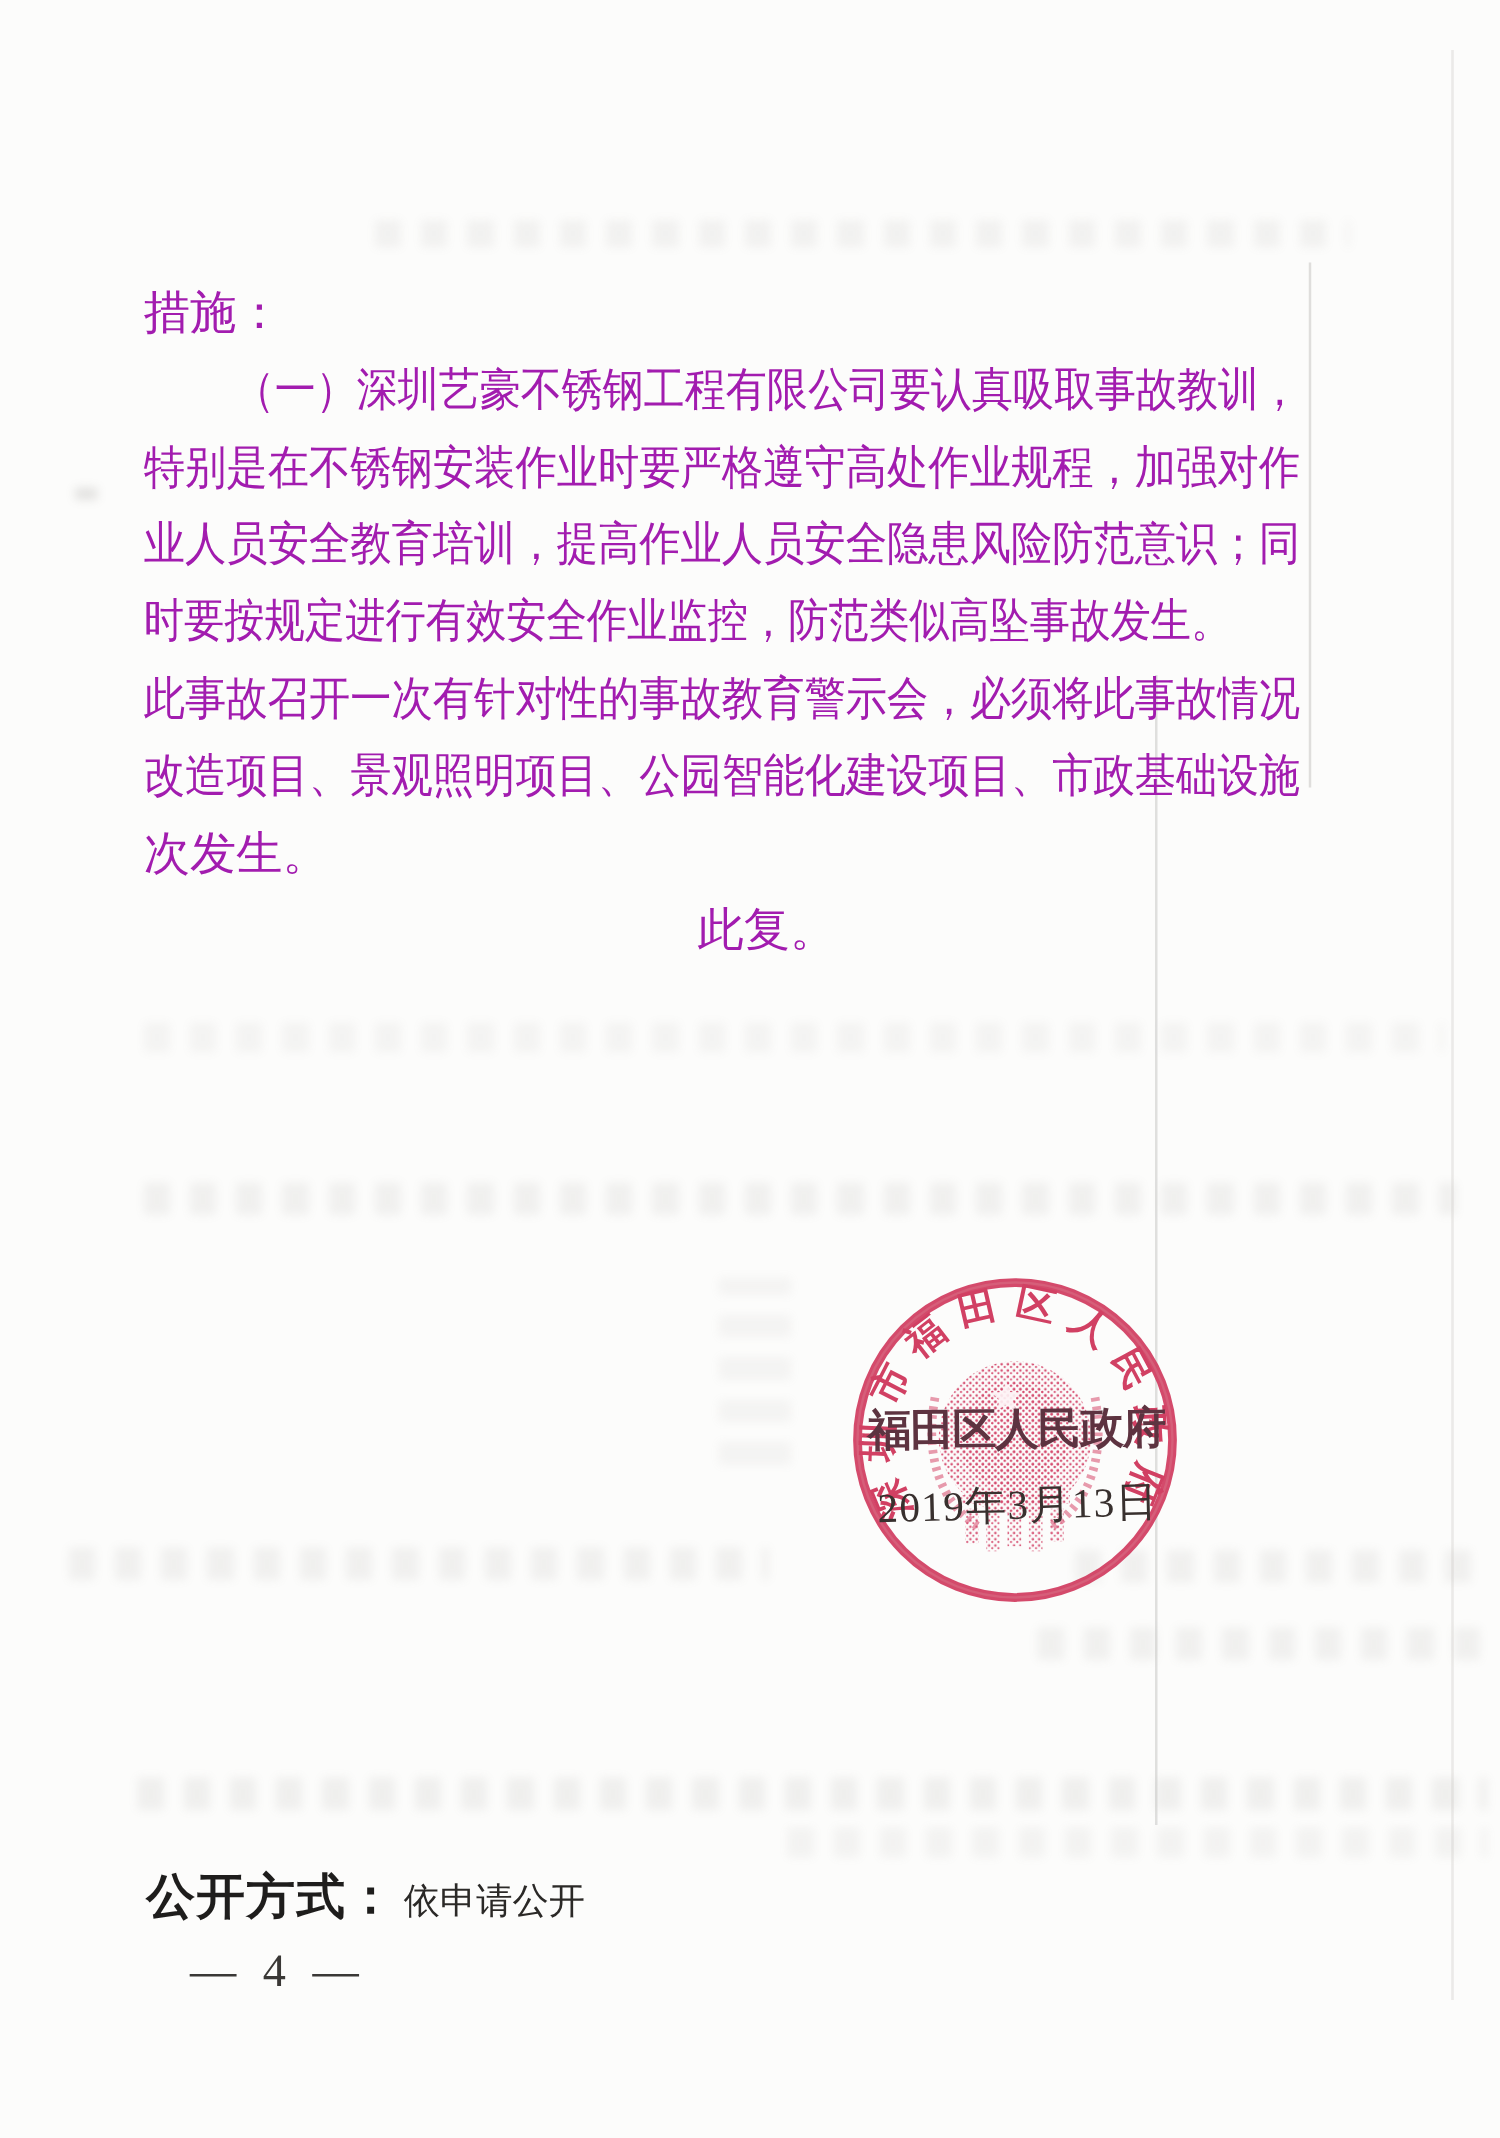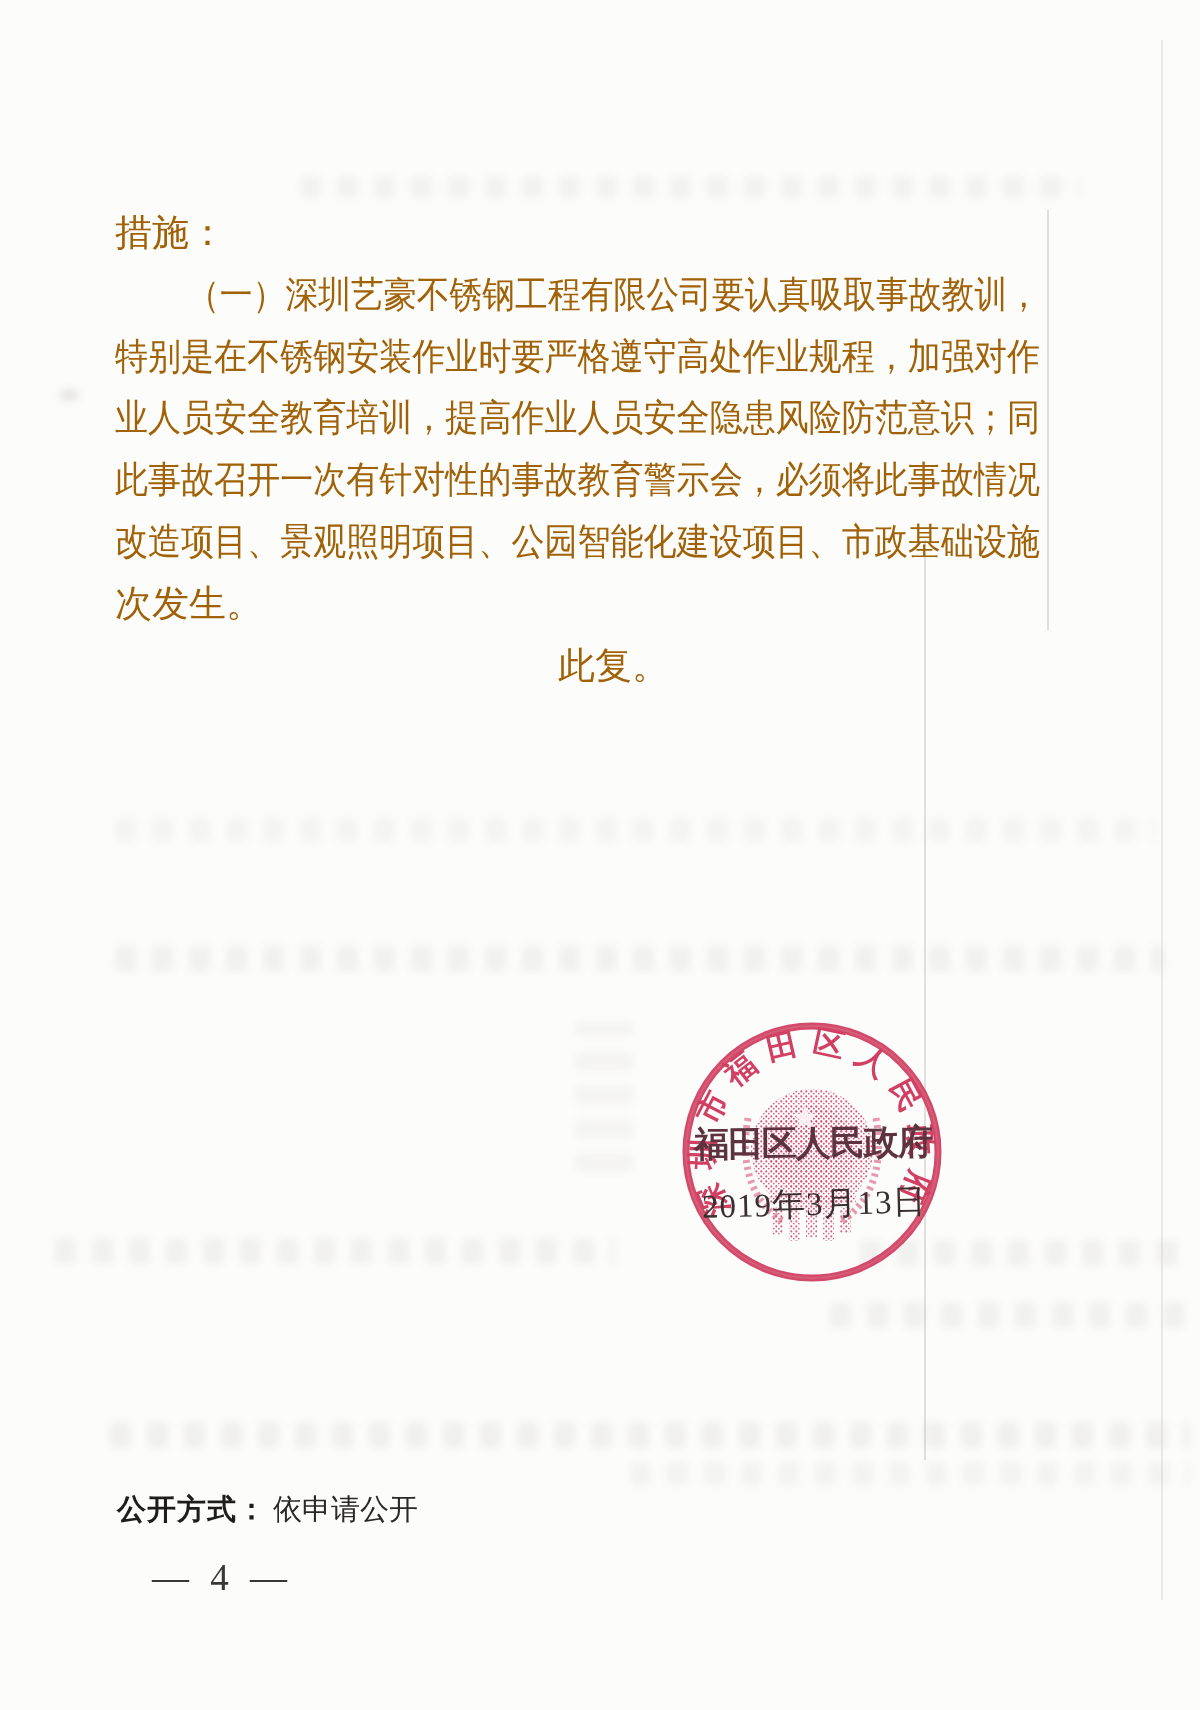--- a/index.html
+++ b/index.html
@@ -5,22 +5,22 @@
   html,body{margin:0;padding:0;}
   .page{
     position:relative;
     width:1200px;height:1710px;
     background:#fcfcfb;
     overflow:hidden;
     font-family:"Liberation Serif","DejaVu Serif",serif;
   }
   
   .body-block{
-    position:absolute;left:115px;top:202px;width:925px;
-    color:#a16207;
+    position:absolute;left:115px;top:220px;width:925px;
+    color:#a21caf;
   }
   .line{
     height:61.8px;line-height:61.8px;font-size:37px;
     white-space:nowrap;
   }
   .line .t{display:inline-block;white-space:nowrap;transform-origin:0 55%;}
   .line.ind{padding-left:72px;text-align:center;}
   .line.short5{padding-right:55px;}
   
   .seal{position:absolute;left:660px;top:1000px;width:304px;height:304px;}
@@ -32,21 +32,21 @@
     transform:rotate(-0.6deg);
   }
   .seal-date{
     position:absolute;left:42px;top:182px;width:222px;
     text-align:center;font-size:33px;color:#38302e;
     letter-spacing:1px;white-space:nowrap;
     transform:rotate(-1.4deg);
   }
   
   .footer{position:absolute;left:117px;top:1490px;white-space:nowrap;color:#1e1d1c;}
-  .footer .flabel{font-family:"Liberation Sans","DejaVu Sans",sans-serif;font-weight:700;font-size:29px;letter-spacing:1px;}
+  .footer .flabel{font-family:"Liberation Sans","DejaVu Sans",sans-serif;font-weight:700;font-size:39px;letter-spacing:1px;}
   .footer .fvalue{font-size:29px;margin-left:6px;color:#2b2927;}
   .pagenum{
     position:absolute;left:152px;top:1556px;font-size:37px;color:#3a3836;
     letter-spacing:6px;white-space:nowrap;
   }
   
   .ghost{
     position:absolute;
     background:repeating-linear-gradient(90deg,#8f8c88 0 21px,transparent 21px 37px);
     filter:blur(4px);
@@ -73,20 +73,21 @@
 
   <div class="vline" style="left:924px;top:540px;height:920px;background:rgba(170,168,165,.35)"></div>
   <div class="vline" style="left:1047px;top:210px;height:420px;background:rgba(180,178,175,.40)"></div>
   <div class="vline" style="left:1161px;top:40px;height:1560px;background:rgba(195,193,190,.30)"></div>
 
   <div class="body-block">
     <div class="line"><span class="t">措施：</span></div>
     <div class="line ind fit"><span class="t" style="transform: scaleX(0.886694);">（一）深圳艺豪不锈钢工程有限公司要认真吸取事故教训，</span></div>
     <div class="line fit"><span class="t" style="transform: scaleX(0.892857);">特别是在不锈钢安装作业时要严格遵守高处作业规程，加强对作</span></div>
     <div class="line fit"><span class="t" style="transform: scaleX(0.892857);">业人员安全教育培训，提高作业人员安全隐患风险防范意识；同</span></div>
+    <div class="line fit short5"><span class="t" style="transform: scaleX(0.870871);">时要按规定进行有效安全作业监控，防范类似高坠事故发生。</span></div>
     <div class="line fit"><span class="t" style="transform: scaleX(0.892857);">此事故召开一次有针对性的事故教育警示会，必须将此事故情况</span></div>
     <div class="line fit"><span class="t" style="transform: scaleX(0.892857);">改造项目、景观照明项目、公园智能化建设项目、市政基础设施</span></div>
     <div class="line"><span class="t">次发生。</span></div>
     <div class="line ind"><span class="t">此复。</span></div>
   </div>
 
   <div class="seal">
     <svg width="304" height="304" viewBox="0 0 304 304">
       <defs>
         <pattern id="stip" width="5" height="5" patternUnits="userSpaceOnUse">

